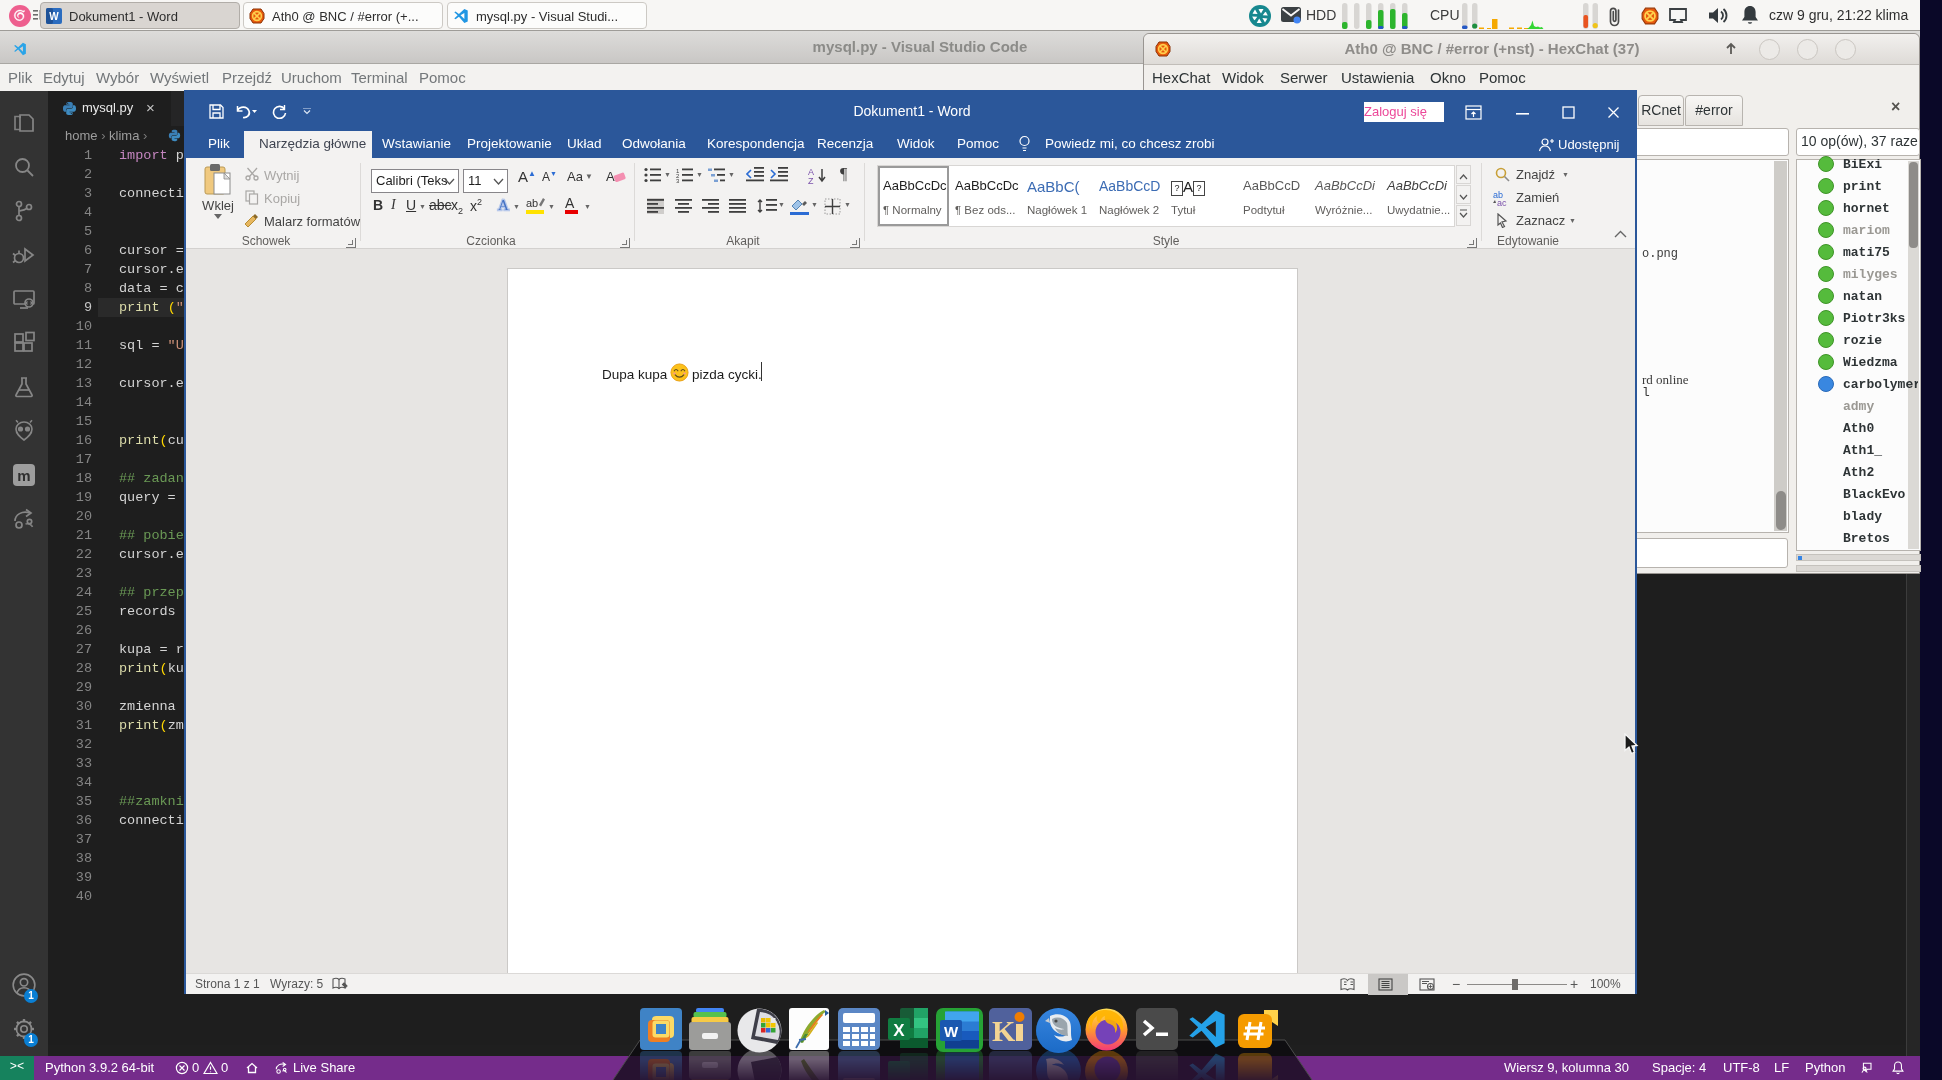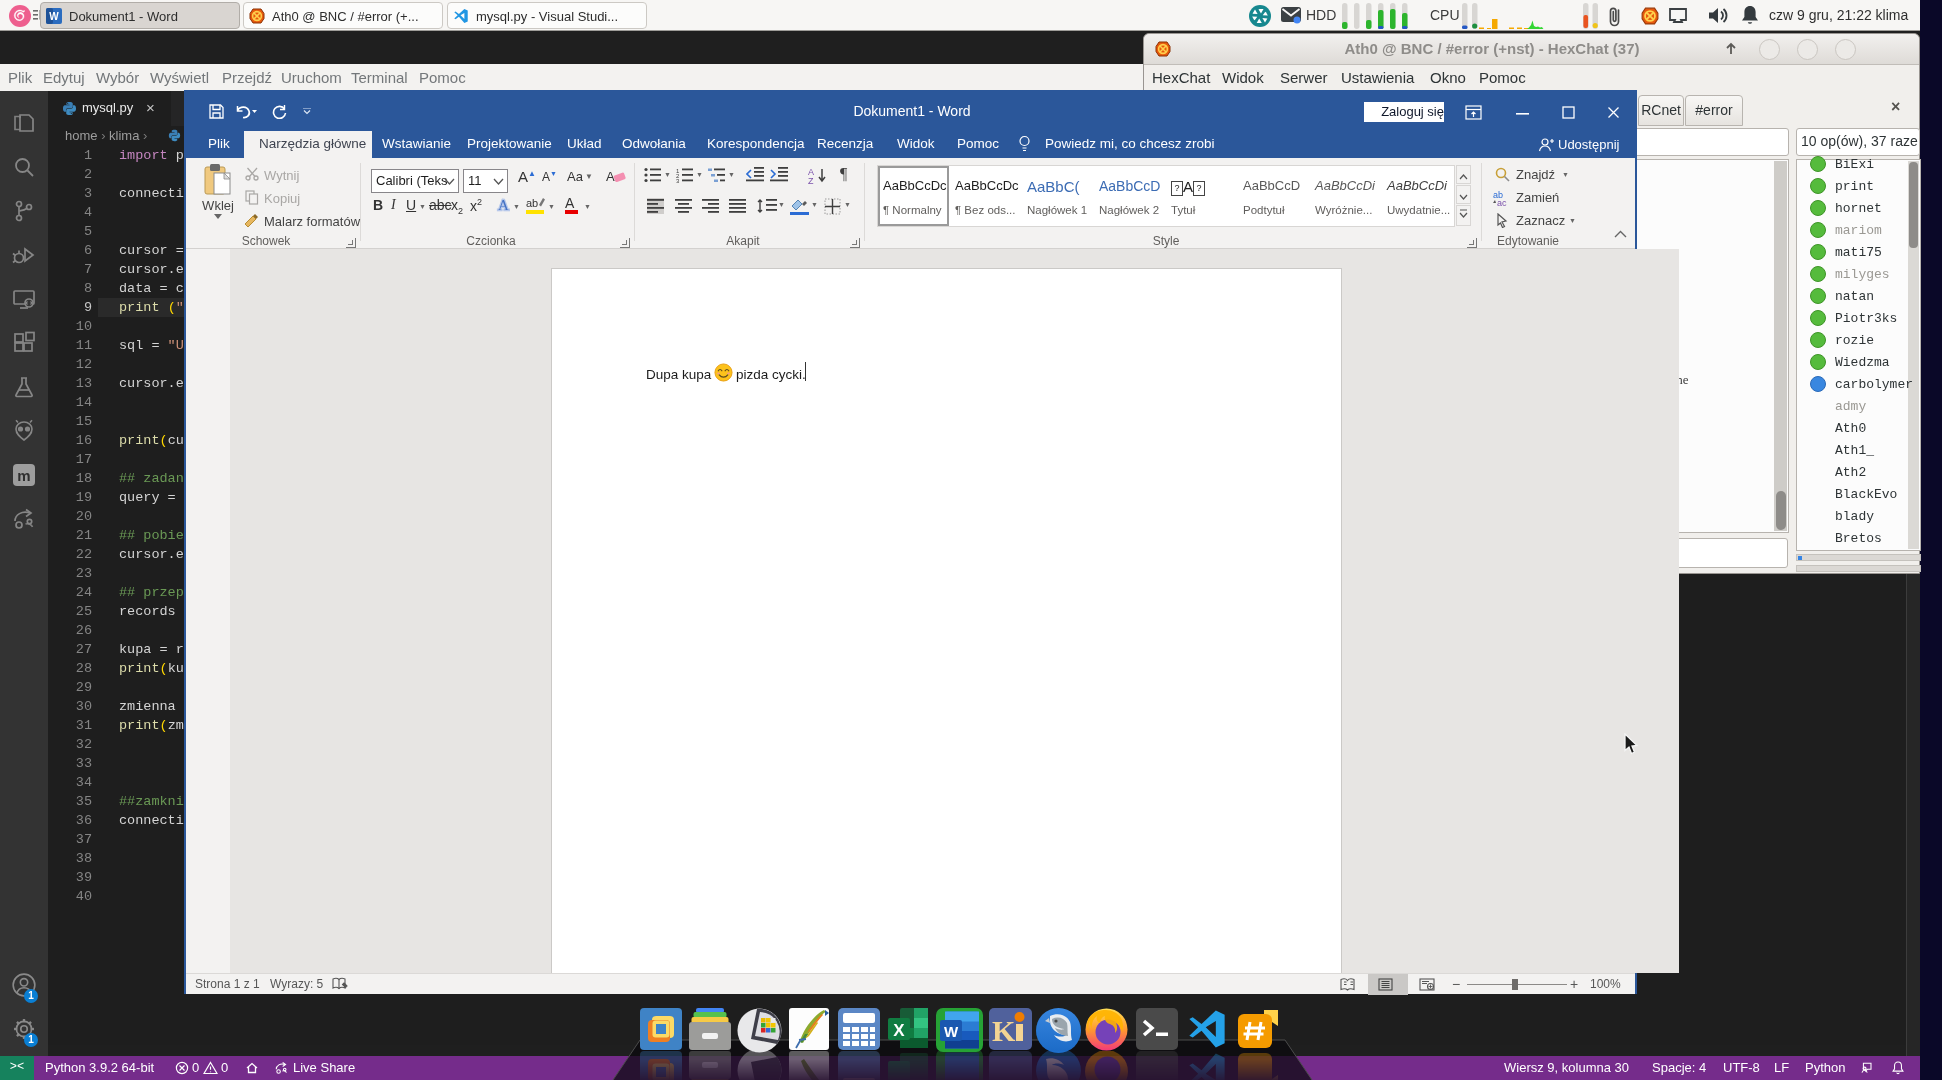--- a/index.html
+++ b/index.html
@@ -19,21 +19,21 @@
 #code{position:absolute;left:48px;top:54px;width:1872px;height:900px;background:#1e1e1e;font-family:"Liberation Mono",monospace;font-size:13.5px;}
 .cl{position:absolute;height:19px;line-height:19px;white-space:pre;}
 i1{font-style:normal;color:#c586c0;}i2{font-style:normal;color:#dcdcaa;}i3{font-style:normal;color:#ffd700;}i4{font-style:normal;color:#ce9178;}i5{font-style:normal;color:#6a9955;}
 .lnum{position:absolute;width:44px;text-align:right;color:#858585;height:19px;line-height:19px;font-family:"Liberation Mono",monospace;}
 #vsc-status{position:absolute;left:0;top:1025px;width:1920px;height:24px;background:#752c8b;color:#fff;font-size:13px;}
 
 #panel{position:absolute;left:0;top:0;width:1920px;height:31px;background:#f7f6f4;border-bottom:1px solid #9e9c98;box-sizing:border-box;overflow:hidden;}
 .wbtn{position:absolute;top:2px;height:27px;border-radius:4px;box-sizing:border-box;font-size:13px;color:#2d2d2d;}
 
 #hex{position:absolute;left:1143px;top:33px;width:777px;height:541px;background:#f1efec;border:1px solid #999591;border-radius:6px 6px 0 0;box-sizing:border-box;}
-.ur{position:absolute;left:4px;height:22px;}
+.ur{position:absolute;left:12px;height:22px;font-weight:bold;}
 .ur b{display:inline-block;width:16px;height:16px;border-radius:9px;vertical-align:middle;margin-left:10px;margin-top:2px;}
 .ur .gd{background:#55bb3c;border:1px solid #3f9428;box-sizing:border-box;}
 .ur .nd{background:transparent;}
 .ur span{display:inline-block;margin-left:9px;vertical-align:middle;margin-top:2px;}
 
 #word{position:absolute;left:184px;top:90px;width:1453px;height:904px;background:#f3f2f1;border:2px solid #2b579a;box-sizing:border-box;}
 
 .rsep{position:absolute;top:5px;width:1px;height:78px;background:#dcdad8;}
 .gtxt{position:absolute;font-size:13px;color:#a9a7a5;}
 .glabel{position:absolute;top:76px;text-align:center;font-size:12px;color:#605e5c;}
@@ -49,20 +49,26 @@
 .stbtn{position:absolute;left:0;width:15px;height:19px;background:#f3f2f1;border:1px solid #d8d6d4;box-sizing:border-box;text-align:center;}
 
 #dock{position:absolute;left:0;top:1000px;width:1920px;height:80px;}
 #dicons,#dref{position:absolute;left:0;top:8px;width:1920px;height:42px;}
 #dref{top:51px;transform:scaleY(-1);opacity:.32;-webkit-mask-image:linear-gradient(to top,rgba(0,0,0,1) 20%,rgba(0,0,0,0) 80%);mask-image:linear-gradient(to top,rgba(0,0,0,1) 20%,rgba(0,0,0,0) 80%);}
 .di{position:absolute;top:0;}
 </style>
 </head>
 <body>
 <div id="vsc">
+  <div id="vsc-title">
+    <svg class="abs" style="left:13px;top:11px" width="14" height="14" viewBox="0 0 100 100">
+        <path d="M71 6 L37 38 L16 22 L8 26 L29 46 L8 66 L16 70 L37 54 L71 94 L92 84 L92 16 Z M71 31 L71 69 L47 46 Z" fill="#2aa4e8"></path>
+      </svg>
+    <span class="ttl">mysql.py - Visual Studio Code</span>
+  </div>
   <div id="vsc-menu">
     <span style="left:8px">Plik</span>
       <span style="left:43px">Edytuj</span>
       <span style="left:96px">Wybór</span>
       <span style="left:150px">Wyświetl</span>
       <span style="left:222px">Przejdź</span>
       <span style="left:281px">Uruchom</span>
       <span style="left:351px">Terminal</span>
       <span style="left:419px">Pomoc</span>
   </div>
@@ -560,21 +566,21 @@
         <path d="M17 6 h5 l-2.5 3 z" fill="#fff"></path>
       </svg>
     <svg class="abs" style="left:86px;top:12px" width="15" height="15" viewBox="0 0 15 15" fill="none" stroke="#fff" stroke-width="1.6">
         <path d="M12.5 5 a6 6 0 1 0 1 4"></path>
         <path d="M12.5 1 v4.5 h-4.5" stroke-width="1.4"></path>
       </svg>
     <svg class="abs" style="left:116px;top:16px" width="10" height="7" viewBox="0 0 10 7">
         <path d="M1 0 h8 M2 2.5 L5 5.5 L8 2.5" stroke="#dce6f4" stroke-width="1.2" fill="none"></path>
       </svg>
     <div class="abs" style="left:566px;top:11px;width:320px;text-align:center;font-size:14px;color:#fff;">Dokument1  -  Word</div>
-    <div class="abs" style="left:1178px;top:10px;width:80px;height:20px;background:#fff;text-align:right;font-size:13px;color:#0f172a;line-height:20px;">Zaloguj się</div>
+    <div class="abs" style="left:1178px;top:10px;width:80px;height:20px;background:#fff;text-align:left;font-size:13px;color:#ec4899;line-height:20px;">Zaloguj się</div>
     <svg class="abs" style="left:1279px;top:13px" width="17" height="15" viewBox="0 0 17 15" fill="none" stroke="#fff" stroke-width="1.2">
         <rect x="1" y="1" width="15" height="13"></rect>
         <path d="M1 4.5 h15"></path>
         <path d="M8.5 12 v-5 M6.5 9 l2 -2 2 2"></path>
       </svg>
     <svg class="abs" style="left:1330px;top:21px" width="13" height="2" viewBox="0 0 13 2">
         <rect width="13" height="1.6" fill="#fff"></rect>
       </svg>
     <svg class="abs" style="left:1376px;top:14px" width="13" height="13" viewBox="0 0 13 13" fill="none" stroke="#fff" stroke-width="1.3">
         <rect x="1" y="1" width="11" height="11"></rect>
@@ -864,21 +870,21 @@
         <path d="M2 1 L10 8 L6 9 L8.5 13.5 L6.5 14.5 L4.5 10 L2 12 z" fill="none" stroke="#555" stroke-width="1.2"></path>
       </svg>
     <span class="abs" style="left:1330px;top:55px;font-size:13px;color:#444;">Zaznacz</span>
       <span class="abs" style="left:1383px;top:59px;font-size:7px;color:#666;">▼</span>
     <div class="glabel" style="left:1292px;width:100px;">Edytowanie</div>
     <svg class="abs" style="left:1428px;top:72px" width="13" height="8" viewBox="0 0 13 8">
         <path d="M1 7 L6.5 1.5 L12 7" stroke="#666" stroke-width="1.4" fill="none"></path>
       </svg>
   </div>
 
-  <div class="abs" style="left:0;top:157px;width:1449px;height:724px;background:#e7e5e3;overflow:hidden;margin-left:44px;">
+  <div class="abs" style="left:0;top:157px;width:1449px;height:724px;background:#e7e5e3;overflow:hidden;">
     <div class="abs" style="left:321px;top:19px;width:791px;height:706px;background:#fff;border:1px solid #cbc9c7;box-sizing:border-box;"></div>
     <span class="abs" style="left:416px;top:118px;font-size:13.5px;color:#1c1c1c;">Dupa kupa</span>
     <svg class="abs" style="left:484px;top:114px" width="19" height="19" viewBox="0 0 20 20">
         <circle cx="10" cy="10" r="9" fill="#fcc21b" stroke="#e89c0e" stroke-width="1"></circle>
         <path d="M4.5 8.2 c1 -1.8 2.8 -1.8 3.8 0 M11.7 8.2 c1 -1.8 2.8 -1.8 3.8 0" stroke="#5f4c1e" stroke-width="1.2" fill="none" stroke-linecap="round"></path>
         <path d="M5.5 12.5 c2.5 3.2 6.5 3.2 9 0" stroke="#5f4c1e" stroke-width="1.3" fill="none" stroke-linecap="round"></path>
         <ellipse cx="4.7" cy="11" rx="1.4" ry=".9" fill="#f591a3" opacity=".85"></ellipse>
         <ellipse cx="15.3" cy="11" rx="1.4" ry=".9" fill="#f591a3" opacity=".85"></ellipse>
       </svg>
     <span class="abs" style="left:506px;top:118px;font-size:13.5px;color:#1c1c1c;">pizda cycki.</span>

